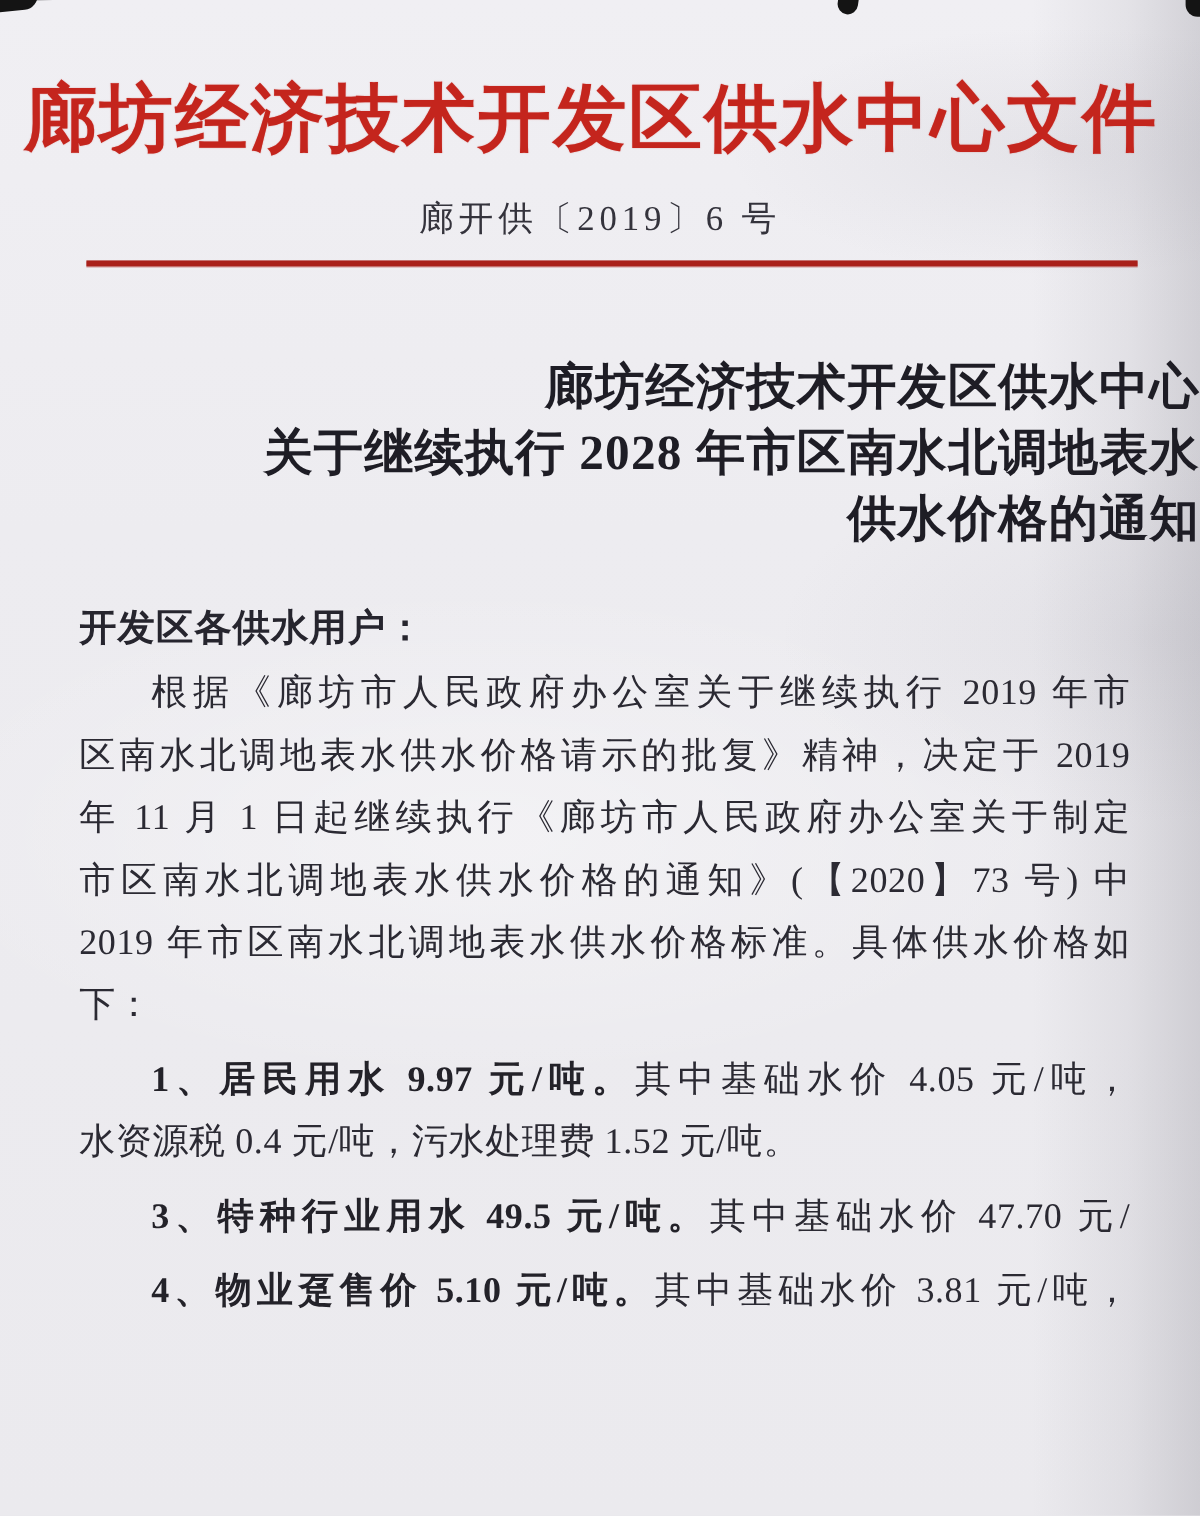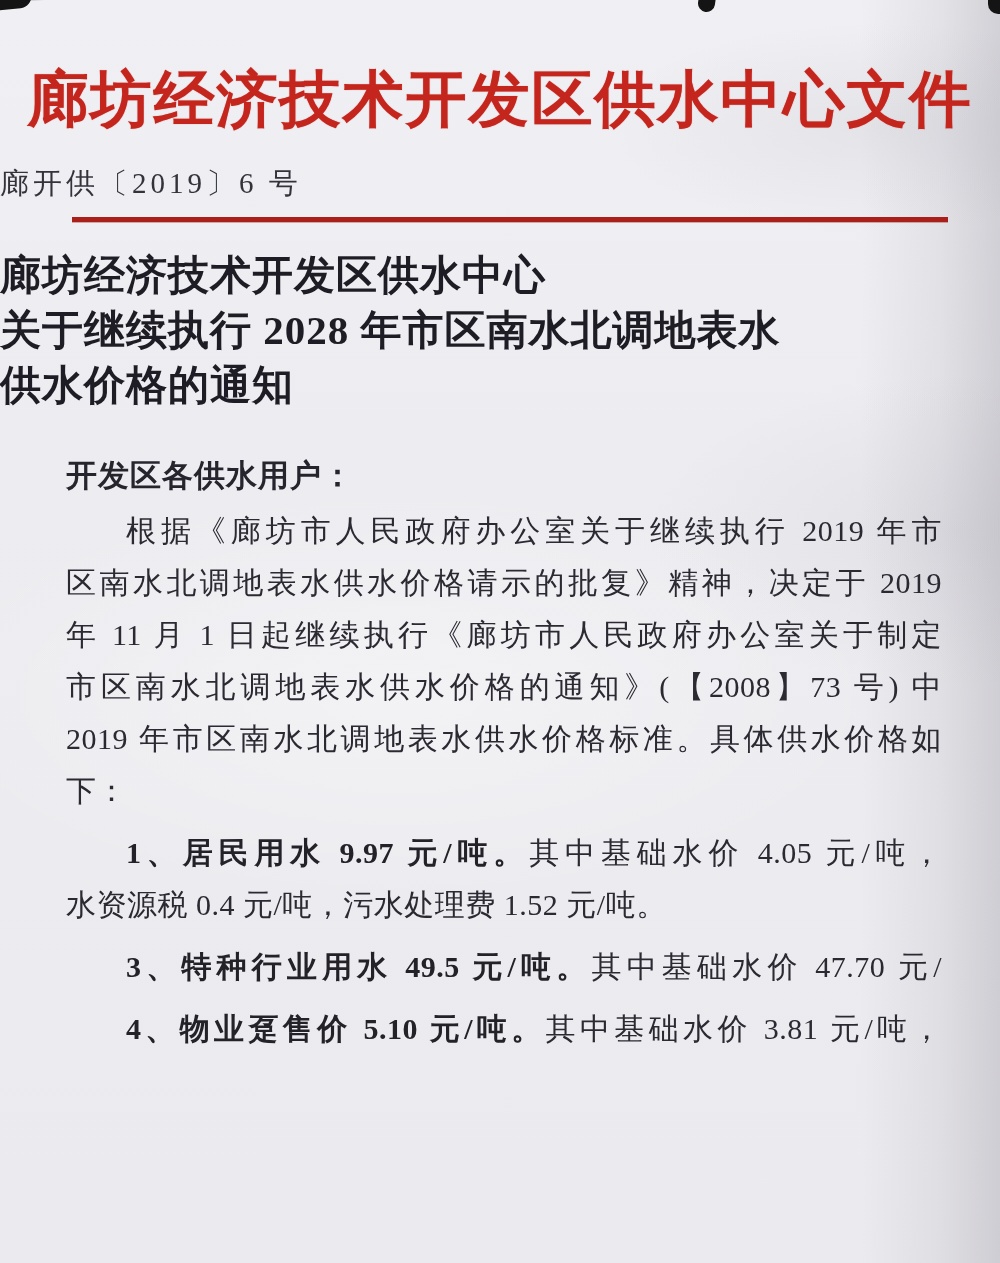--- a/index.html
+++ b/index.html
@@ -23,45 +23,44 @@
   }
   
   .artifact { position: absolute; background: #141414; }
   .artifact.a1 { left: -8px; top: -4px; width: 40px; height: 13px; border-radius: 0 0 12px 4px; transform: rotate(-6deg); }
   .artifact.a1::after { content:""; position:absolute; left:34px; top:2px; width:26px; height:5px; background:rgba(20,20,20,0.35); border-radius:3px; transform: rotate(4deg); }
   .artifact.a2 { left: 698px; top: -5px; width: 17px; height: 17px; border-radius: 0 0 9px 9px; transform: rotate(8deg); }
   .artifact.a3 { left: 988px; top: -5px; width: 16px; height: 19px; border-radius: 0 0 0 10px; }
 
   .red-header {
     margin: 56px 20px 0 20px;
-    text-align: center;
     font-size: 61px;
     line-height: 88px;
     font-weight: 700;
     letter-spacing: 2px;
     color: #c4251d;
     text-shadow: 0 0 1px rgba(196,37,29,0.55);
   }
   .doc-number {
     margin-top: 22px;
-    text-align: left;
+    text-align: center;
     font-size: 29px;
     line-height: 34px;
     letter-spacing: 4px;
     color: #34333c;
   }
   .red-rule {
     height: 5px;
     background: #a9201a;
     margin: 17px 52px 0 72px;
     box-shadow: 0 1px 0 rgba(169,32,26,0.35);
   }
   .title-block {
-    margin-top: 26px;
-    text-align: left;
+    margin-top: 73px;
+    text-align: right;
     font-weight: 700;
     color: #1e1d25;
   }
   .title-line { font-size: 41px; line-height: 55px; letter-spacing: 1px; }
 
   .body-block { padding: 0 58px 0 66px; }
   .salutation {
     margin-top: 37px;
     font-size: 31px;
     line-height: 52px;
@@ -104,21 +103,21 @@
   </div>
 
   <div class="body-block">
 
     <div class="salutation">开发区各供水用户：</div>
 
     <div class="para">
       <div class="line indent just">根据《廊坊市人民政府办公室关于继续执行 2019 年市</div>
       <div class="line just">区南水北调地表水供水价格请示的批复》精神，决定于 2019</div>
       <div class="line just">年 11 月 1 日起继续执行《廊坊市人民政府办公室关于制定</div>
-      <div class="line just">市区南水北调地表水供水价格的通知》(【2008】73 号) 中</div>
+      <div class="line just">市区南水北调地表水供水价格的通知》(【2020】73 号) 中</div>
       <div class="line just">2019 年市区南水北调地表水供水价格标准。具体供水价格如</div>
       <div class="line">下：</div>
     </div>
 
     <div class="item">
       <div class="line indent just"><span class="lead">1、居民用水 9.97 元/吨。</span><span>其中基础水价 4.05 元/吨，</span></div>
       <div class="line">水资源税 0.4 元/吨，污水处理费 1.52 元/吨。</div>
     </div>
 
 

